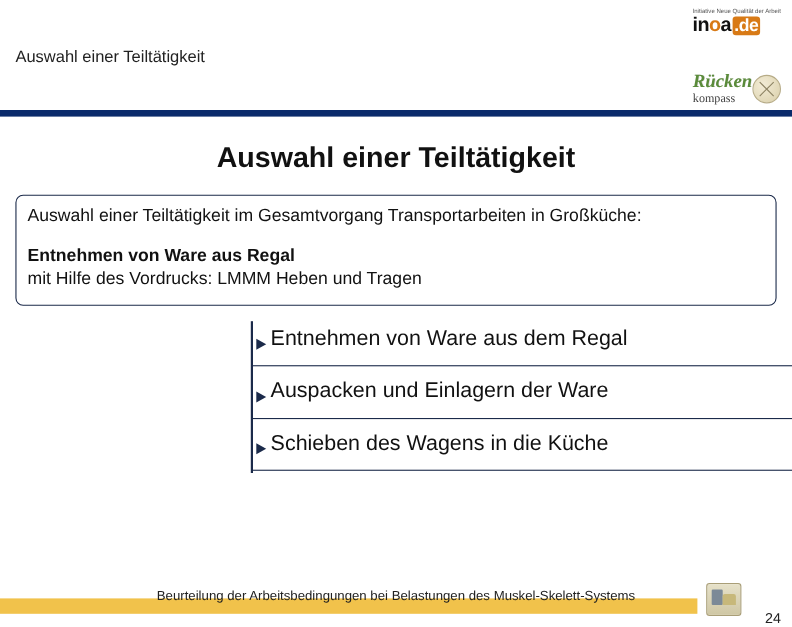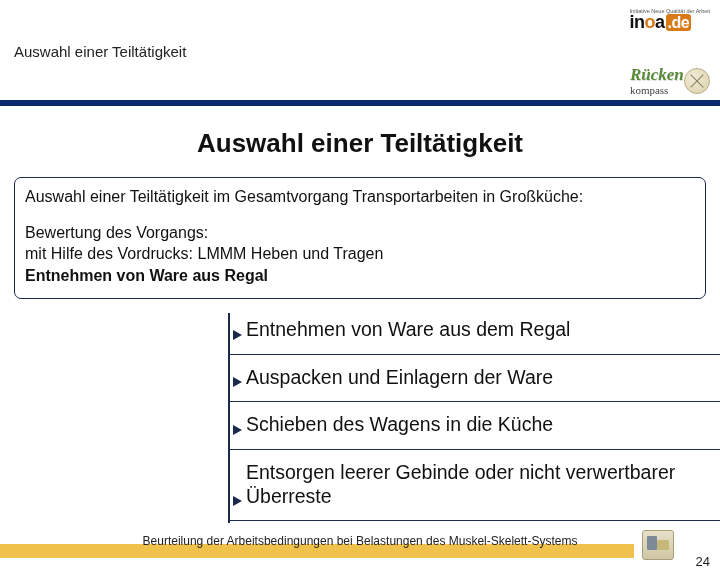--- a/index.html
+++ b/index.html
@@ -237,41 +237,36 @@
       <span class="compass-circle"></span>
     </div>
   </div>
 </div>
 
 <h1 class="main-title">Auswahl einer Teiltätigkeit</h1>
 
 <div class="box">
   <p>Auswahl einer Teiltätigkeit im Gesamtvorgang Transportarbeiten in Großküche:</p>
   <div class="gap"></div>
-  <p>Bewertung des Vorgangs:</p>
+  <p><b>Entnehmen von Ware aus Regal</b></p>
   <p>mit Hilfe des Vordrucks: LMMM Heben und Tragen</p>
-  <p><b>Entnehmen von Ware aus Regal</b></p>
 </div>
 
 <div class="steps">
   <div class="step">
     <span class="arrow"></span>
     <span>Entnehmen von Ware aus dem Regal</span>
   </div>
   <div class="step">
     <span class="arrow"></span>
     <span>Auspacken und Einlagern der Ware</span>
   </div>
   <div class="step">
     <span class="arrow"></span>
     <span>Schieben des Wagens in die Küche</span>
-  </div>
-  <div class="step">
-    <span class="arrow"></span>
-    <span>Entsorgen leerer Gebinde oder nicht verwertbarer Überreste</span>
   </div>
 </div>
 
 <div class="footer">
   <div class="footer-bar"></div>
   <div class="footer-text">Beurteilung der Arbeitsbedingungen bei Belastungen des Muskel-Skelett-Systems</div>
   <div class="footer-right">
     <span class="footer-icon"></span>
     <span class="page-num">24</span>
   </div>

